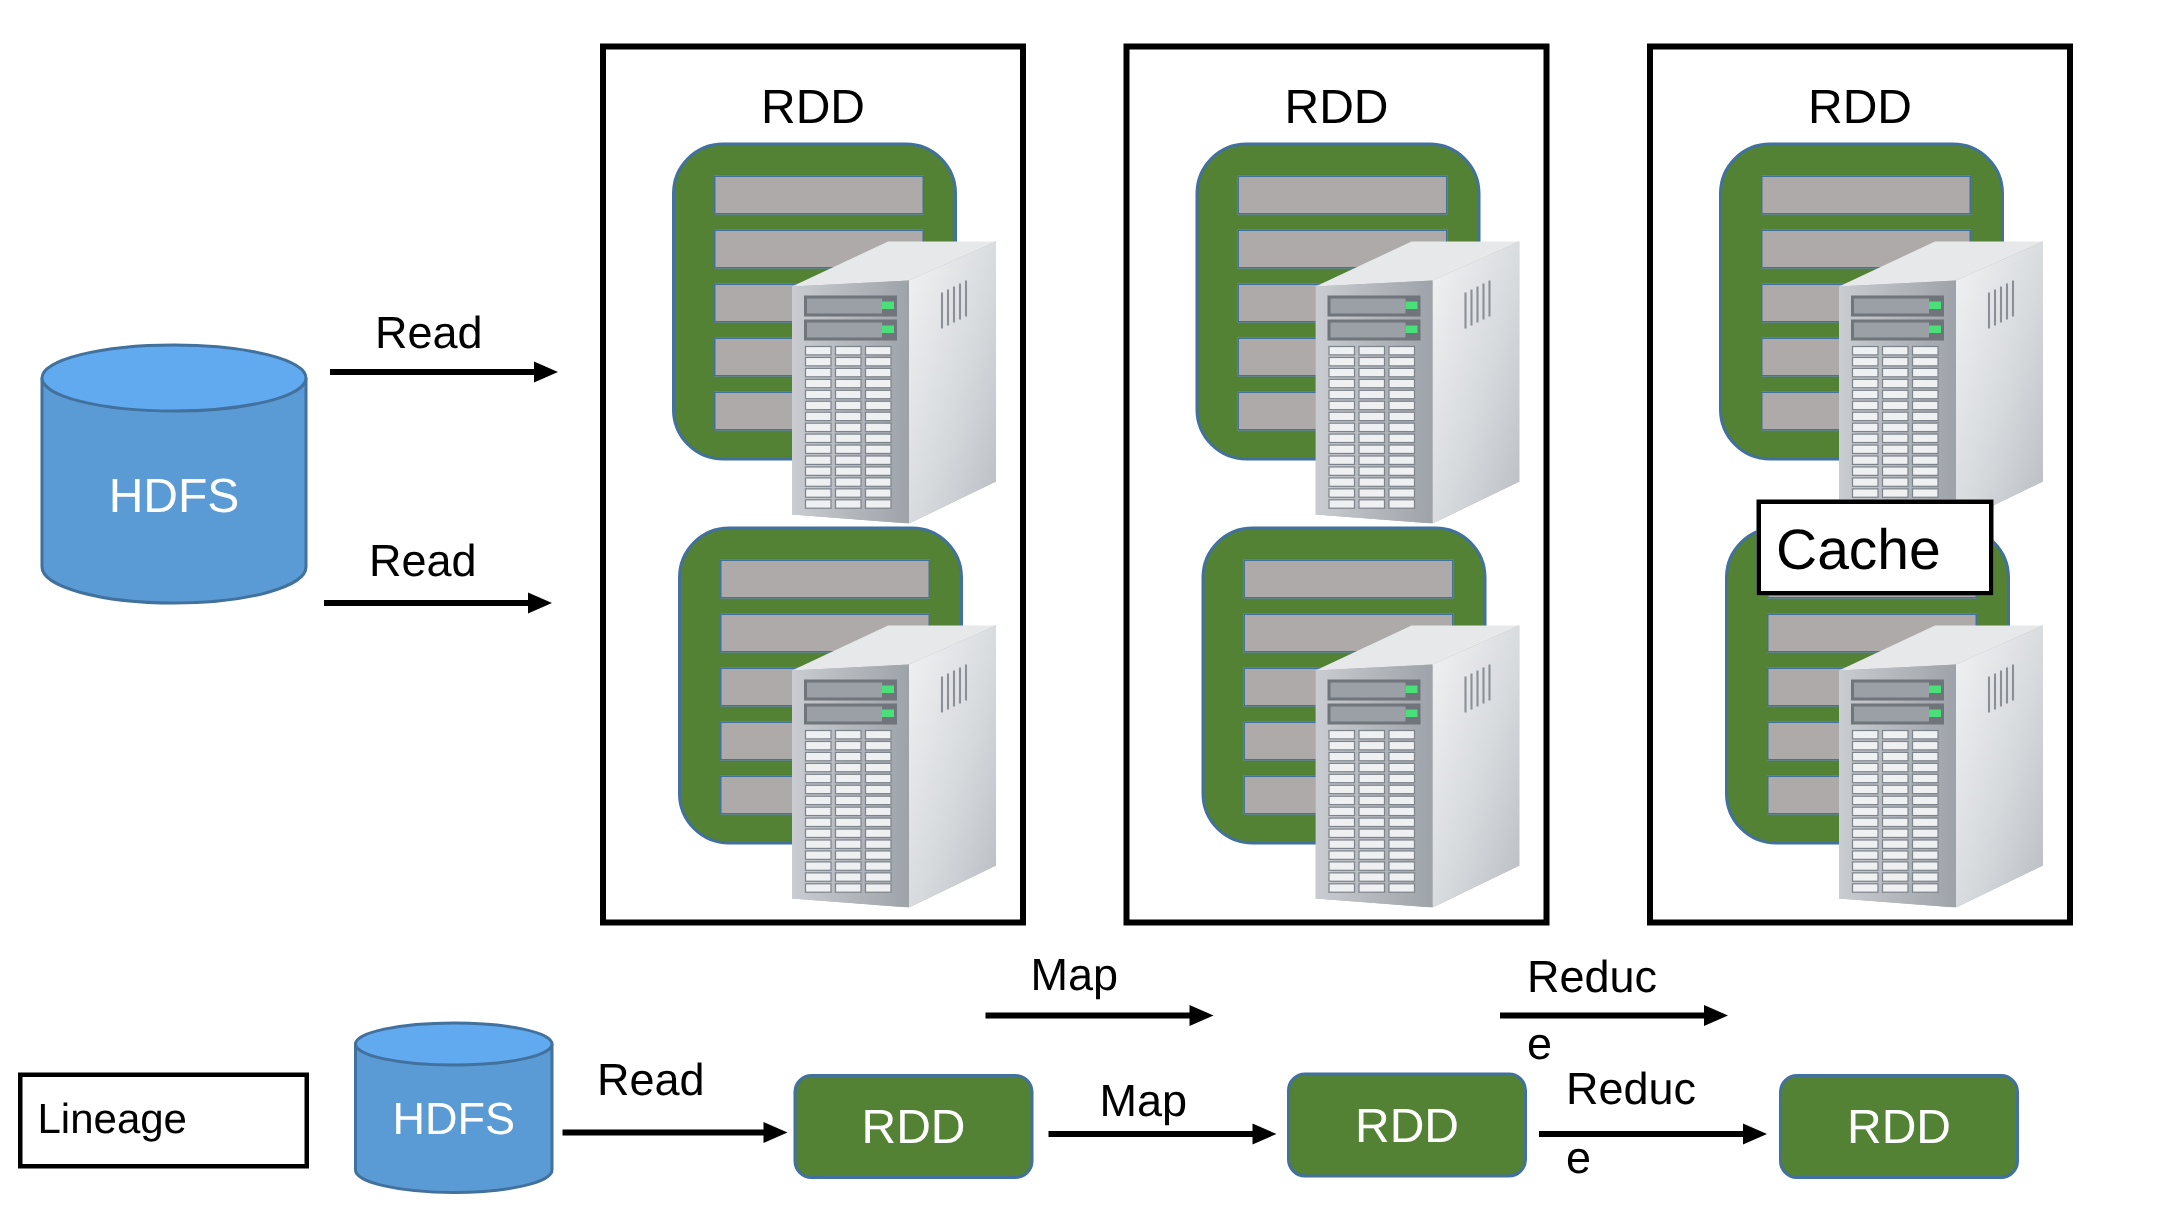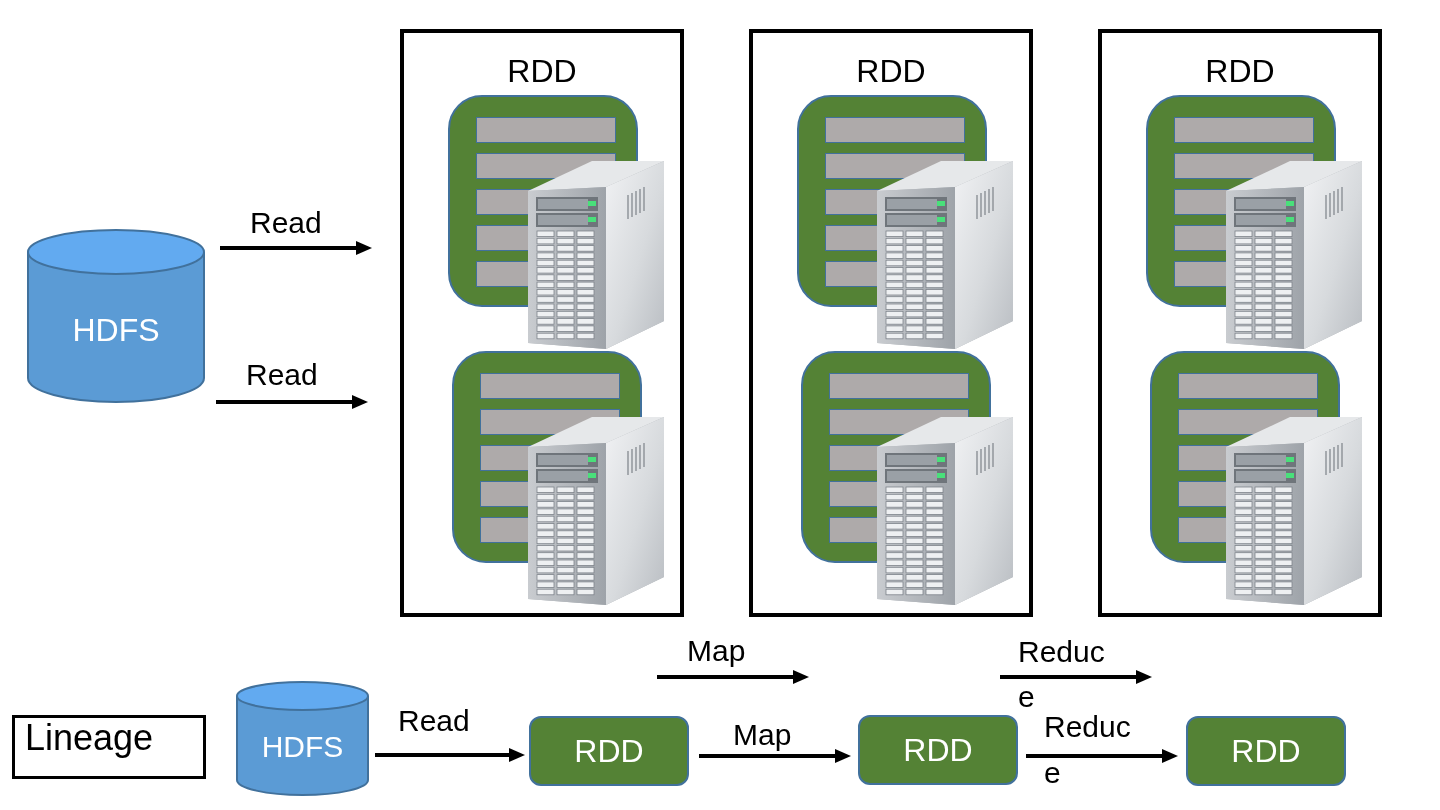--- a/index.html
+++ b/index.html
@@ -558,37 +558,40 @@
           </g>
     <g stroke="#8b9096" stroke-width="1.4">
       <line x1="100" y1="38" x2="100" y2="62"></line>
             <line x1="104" y1="36" x2="104" y2="60"></line>
       <line x1="108" y1="34" x2="108" y2="58"></line>
             <line x1="112" y1="32" x2="112" y2="56"></line>
       <line x1="116" y1="30" x2="116" y2="54"></line>
     </g>
   </svg>
 </div>
+      <div class="label-box" style="left: 69px; top: 300px; width: 158px; height: 64px;">
+        <div class="txt" style="left: 10px; top: 12px; font-size: 38px;">Cache</div>
+      </div>
     </div>
   </div>
 
 <div class="txt" style="left:687px;top:636px;font-size:30px;">Map</div>
 <svg class="arrow" style="left:655px;top:667px;" width="160" height="20">
   <line x1="2" y1="10" x2="140" y2="10" stroke="#000" stroke-width="4"></line>
   <polygon points="138,3 154,10 138,17" fill="#000"></polygon>
 </svg>
 <div class="txt" style="left:1018px;top:637px;font-size:30px;">Reduc</div>
 <svg class="arrow" style="left:998px;top:667px;" width="160" height="20">
   <line x1="2" y1="10" x2="140" y2="10" stroke="#000" stroke-width="4"></line>
   <polygon points="138,3 154,10 138,17" fill="#000"></polygon>
 </svg>
 <div class="txt" style="left:1018px;top:682px;font-size:30px;">e</div>
 
 <div class="label-box" style="left:12px;top:715px;width:194px;height:64px;">
-  <div class="txt" style="left:10px;top:2px;font-size:36px;">Lineage</div>
+  <div class="txt" style="left:10px;top:14px;font-size:28px;">Lineage</div>
 </div>
 
 <div class="abs" style="left:235px;top:680px;width:135px;height:116px;">
   <svg width="135" height="116">
     <path d="M2,16 L2,100 A65.5,15 0 0 0 133,100 L133,16" fill="#5b9bd5" stroke="#41719c" stroke-width="2"></path>
     <ellipse cx="67.5" cy="16" rx="65.5" ry="14" fill="#62aaf0" stroke="#41719c" stroke-width="2"></ellipse>
   </svg>
   <div class="txt" style="left:0;right:0;top:52px;text-align:center;color:#fff;font-size:30px;">HDFS</div>
 </div>
 

